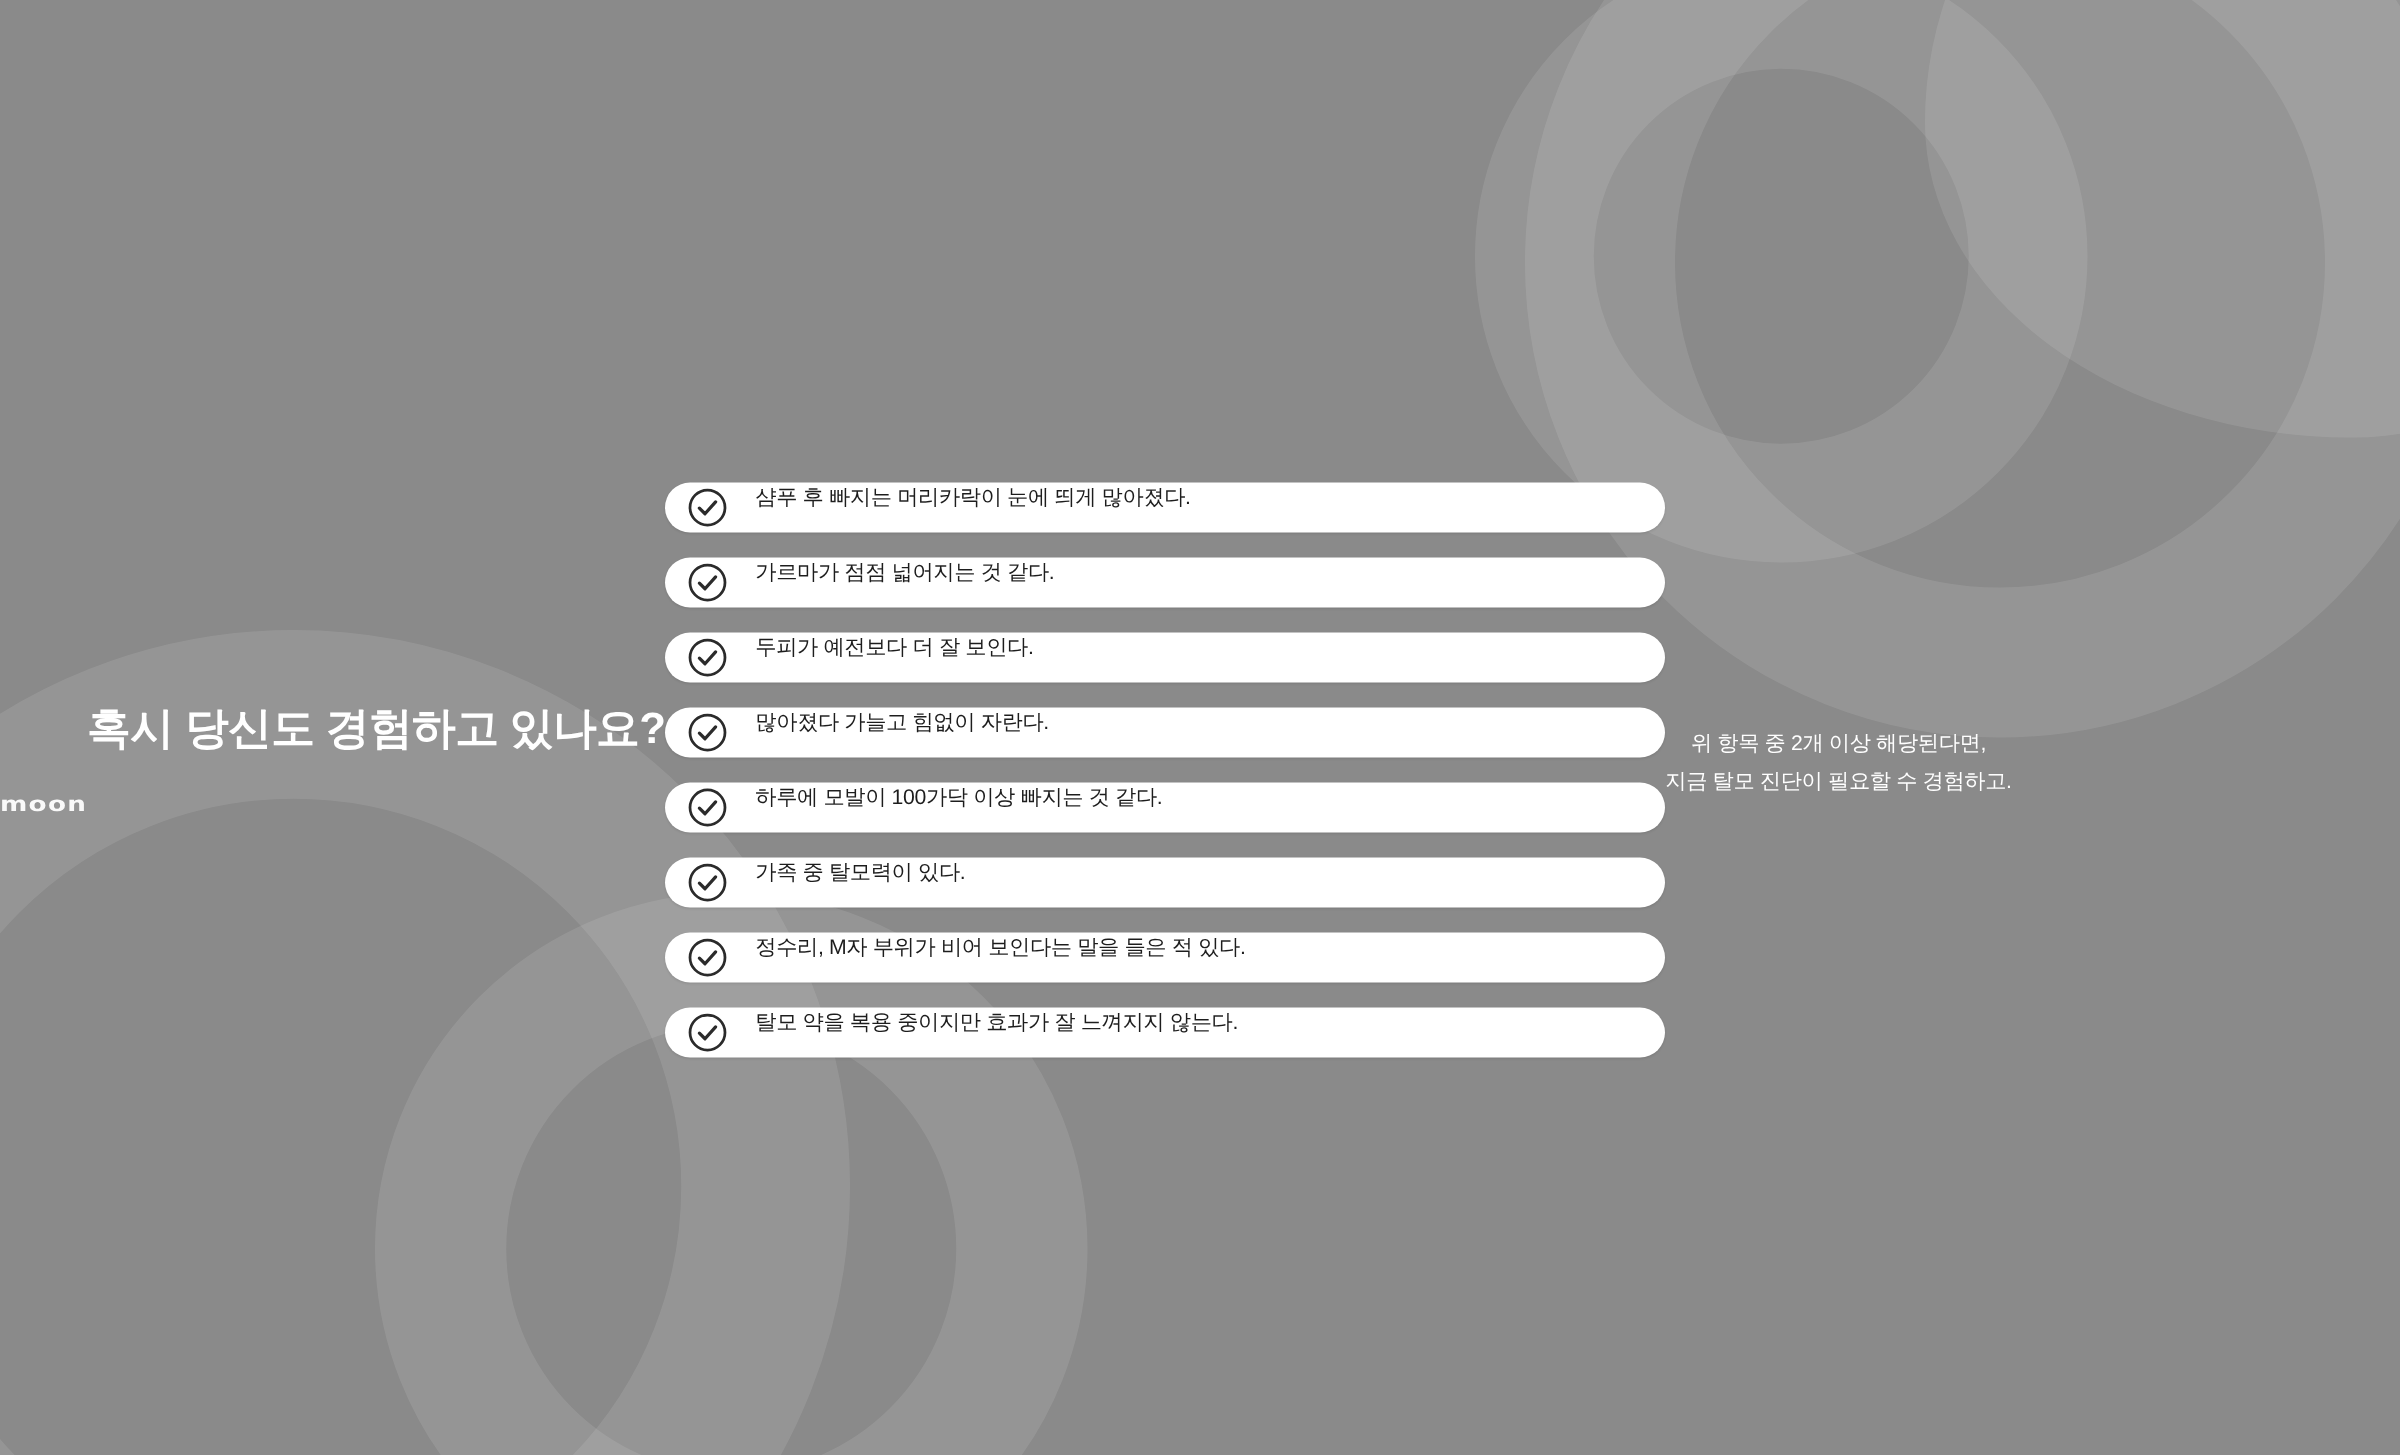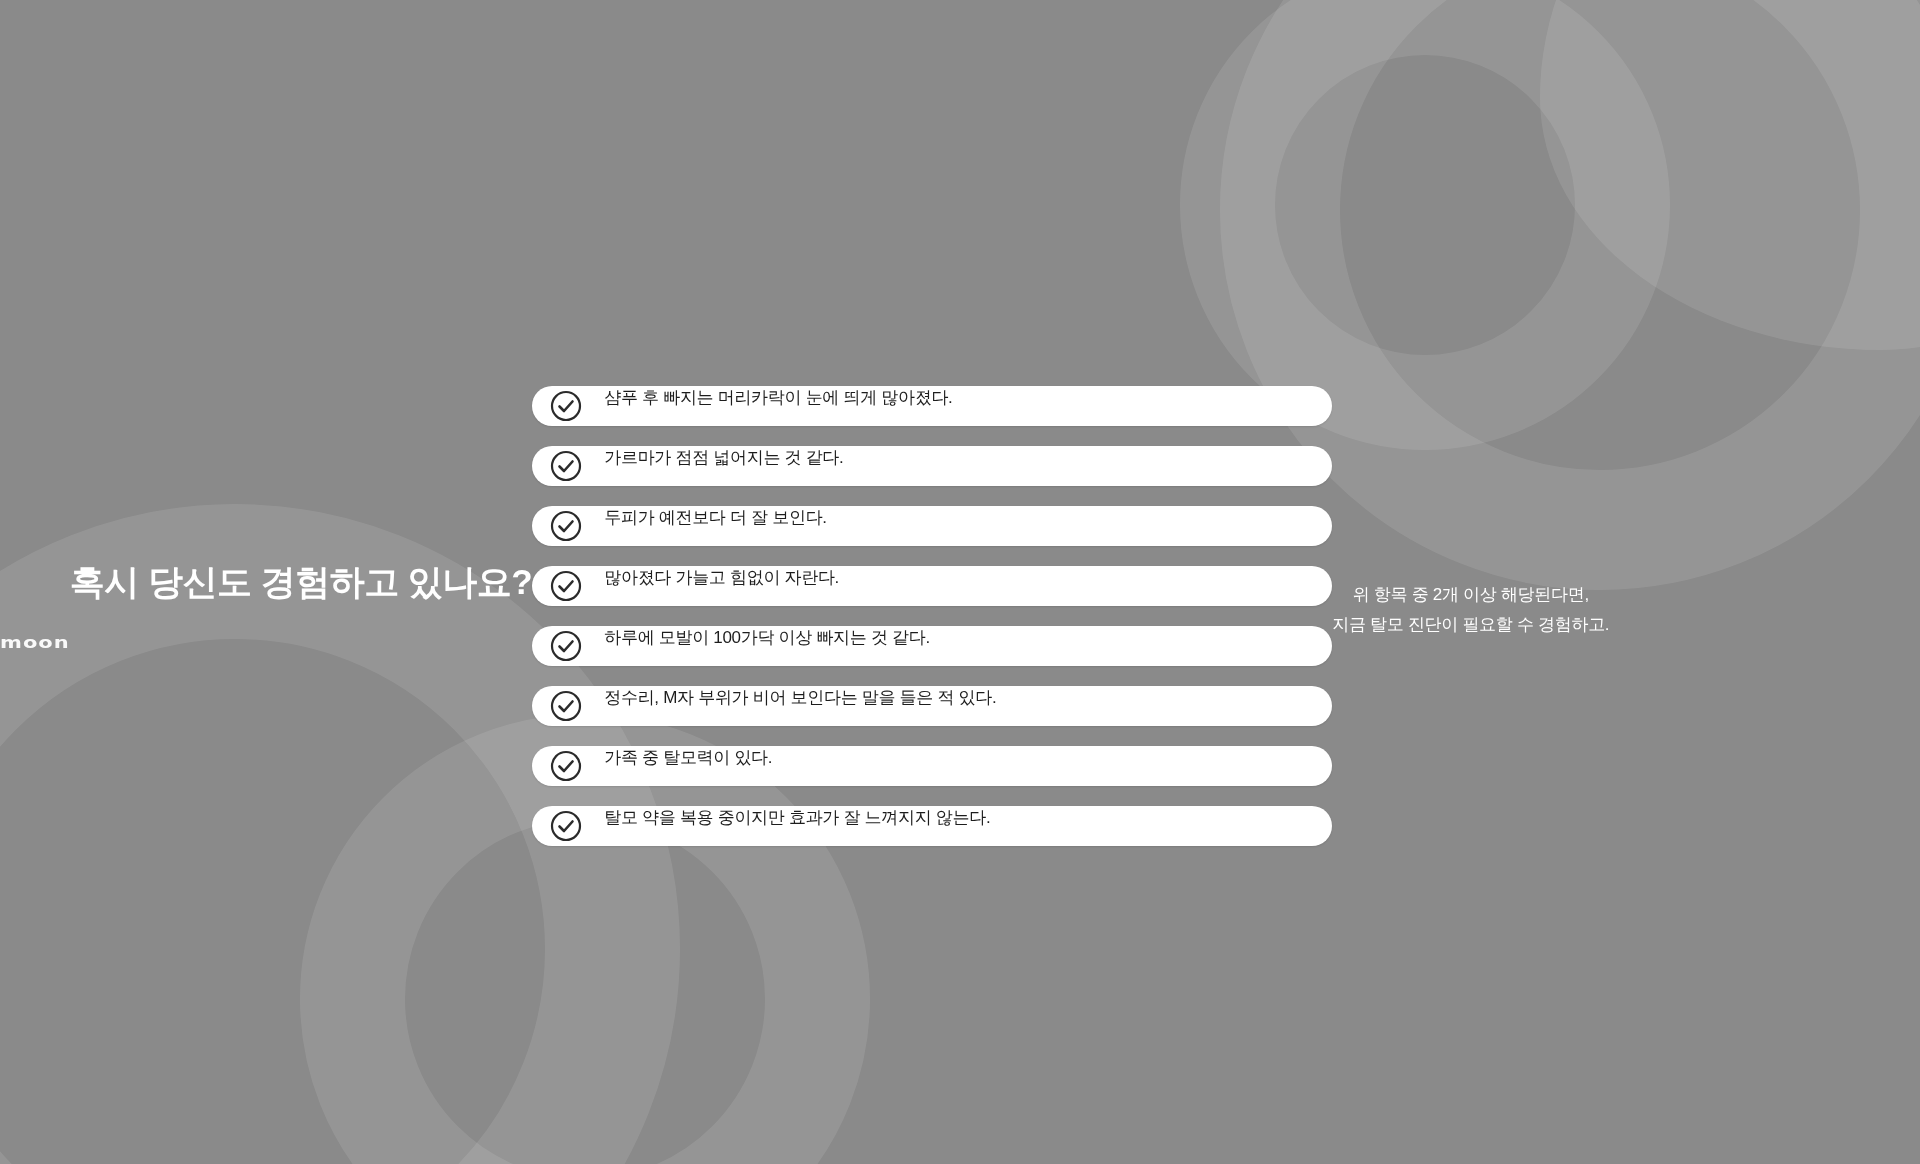--- a/index.html
+++ b/index.html
@@ -211,31 +211,31 @@
       <span class="card-text">하루에 모발이 100가닥 이상 빠지는 것 같다.</span>
     </div>
 
     <div class="card">
       <span class="check-icon">
         <svg width="32" height="32" viewBox="0 0 32 32">
           <circle cx="16" cy="16" r="14" fill="none" stroke="#2b2b2b" stroke-width="2.2"></circle>
           <polyline points="9.5,16.5 14,21 22.5,11.5" fill="none" stroke="#2b2b2b" stroke-width="2.6" stroke-linecap="round" stroke-linejoin="round"></polyline>
         </svg>
       </span>
+      <span class="card-text">가족 중 탈모력이 있다.</span>
+    </div>
+
+    <div class="card">
+      <span class="check-icon">
+        <svg width="32" height="32" viewBox="0 0 32 32">
+          <circle cx="16" cy="16" r="14" fill="none" stroke="#2b2b2b" stroke-width="2.2"></circle>
+          <polyline points="9.5,16.5 14,21 22.5,11.5" fill="none" stroke="#2b2b2b" stroke-width="2.6" stroke-linecap="round" stroke-linejoin="round"></polyline>
+        </svg>
+      </span>
       <span class="card-text">정수리, M자 부위가 비어 보인다는 말을 들은 적 있다.</span>
-    </div>
-
-    <div class="card">
-      <span class="check-icon">
-        <svg width="32" height="32" viewBox="0 0 32 32">
-          <circle cx="16" cy="16" r="14" fill="none" stroke="#2b2b2b" stroke-width="2.2"></circle>
-          <polyline points="9.5,16.5 14,21 22.5,11.5" fill="none" stroke="#2b2b2b" stroke-width="2.6" stroke-linecap="round" stroke-linejoin="round"></polyline>
-        </svg>
-      </span>
-      <span class="card-text">가족 중 탈모력이 있다.</span>
     </div>
 
     <div class="card">
       <span class="check-icon">
         <svg width="32" height="32" viewBox="0 0 32 32">
           <circle cx="16" cy="16" r="14" fill="none" stroke="#2b2b2b" stroke-width="2.2"></circle>
           <polyline points="9.5,16.5 14,21 22.5,11.5" fill="none" stroke="#2b2b2b" stroke-width="2.6" stroke-linecap="round" stroke-linejoin="round"></polyline>
         </svg>
       </span>
       <span class="card-text">탈모 약을 복용 중이지만 효과가 잘 느껴지지 않는다.</span>

